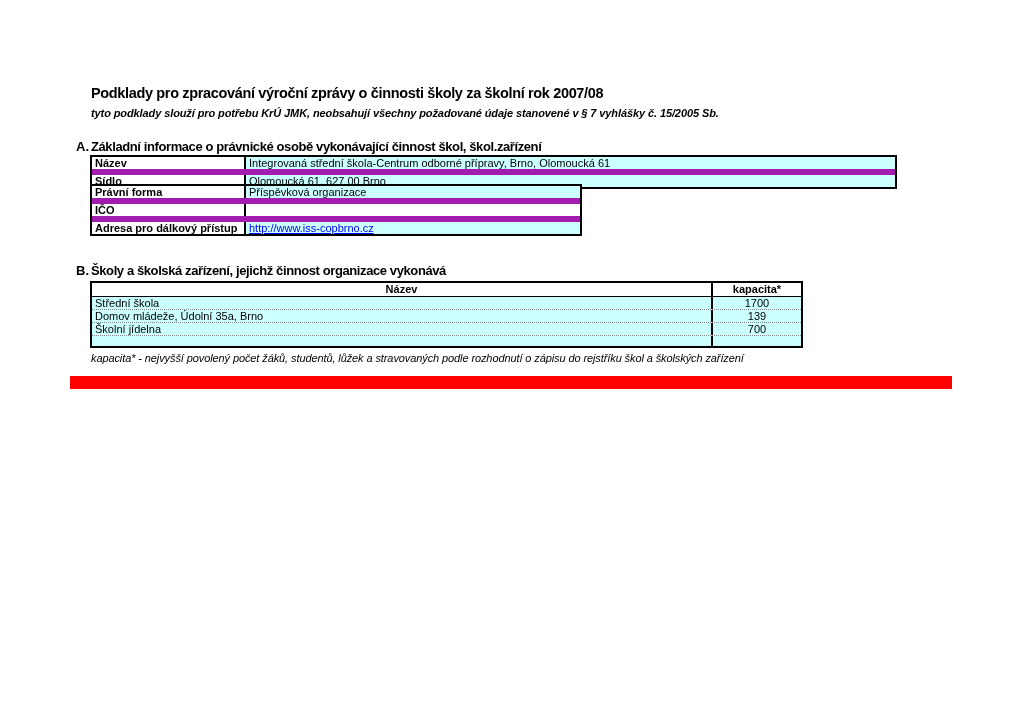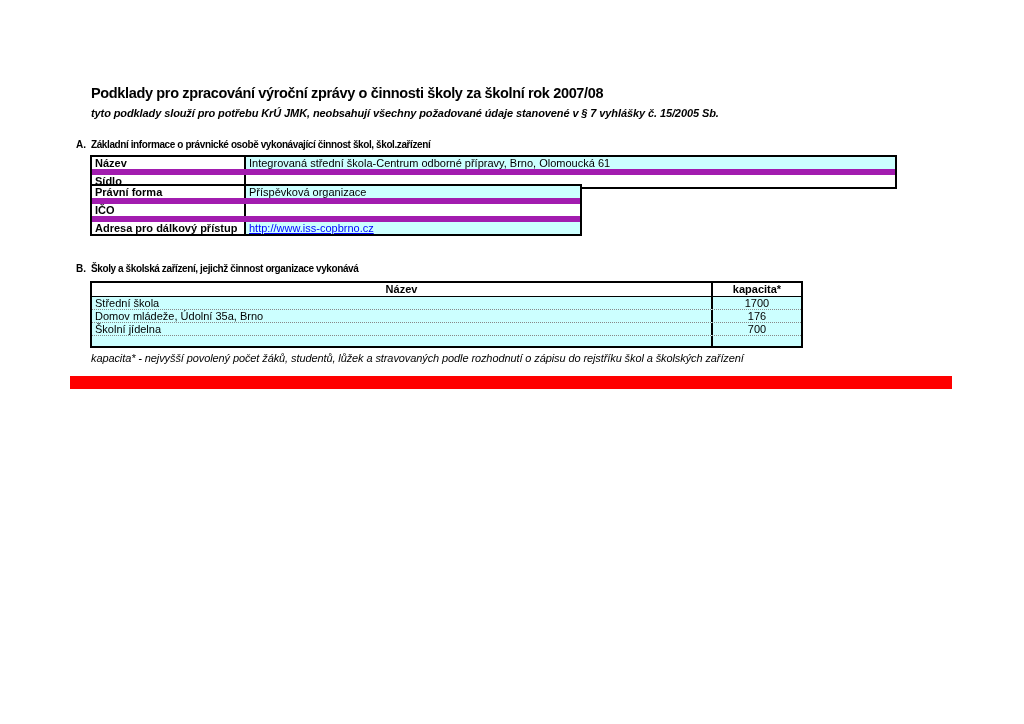--- a/index.html
+++ b/index.html
@@ -14,21 +14,21 @@
     font-size:14.5px;font-weight:bold;letter-spacing:-0.35px;white-space:nowrap;
   }
   .doc-subtitle{
     position:absolute;left:91px;top:107px;
     font-size:11px;font-weight:bold;font-style:italic;letter-spacing:-0.1px;white-space:nowrap;
   }
 
   
   .sec-heading{
     position:absolute;left:76px;
-    font-size:10px;font-weight:bold;letter-spacing:-0.4px;white-space:nowrap;
+    font-size:13px;font-weight:bold;letter-spacing:-0.4px;white-space:nowrap;
   }
   #secA{top:139px;}
   #secB{top:263px;}
   .sec-letter{display:inline-block;width:15px;letter-spacing:0;}
 
   
   .tableA-block{
     position:absolute;left:90px;border:2px solid #000;box-sizing:border-box;background:#fff;
   }
   #blockA1{top:155px;width:807px;}
@@ -84,20 +84,21 @@
   <span class="sec-letter">A.</span><span>Základní informace o právnické osobě vykonávající činnost škol, škol.zařízení</span>
 </div>
 
 <div id="blockA1" class="tableA-block">
   <div class="a-row">
     <div class="a-label">Název</div>
     <div class="a-value" style="background-color: rgb(204, 255, 255);">Integrovaná střední škola-Centrum odborné přípravy, Brno, Olomoucká 61</div>
   </div>
   <div class="a-row">
     <div class="a-label">Sídlo</div>
+    <div class="a-value" style="background-color: rgb(204, 255, 255);">Olomoucká 61, 627 00  Brno</div>
   </div>
 </div>
 
 <div id="blockA2" class="tableA-block">
   <div class="a-row">
     <div class="a-label">Právní forma</div>
     <div class="a-value" style="background-color: rgb(204, 255, 255);">Příspěvková organizace</div>
   </div>
   <div class="a-row">
     <div class="a-label">IČO</div>
@@ -116,21 +117,21 @@
   <div class="b-header" style="background-color: rgb(255, 255, 255);">
     <div class="b-h-name">Název</div>
     <div class="b-h-cap">kapacita*</div>
   </div>
   <div class="b-row">
     <div class="b-name">Střední škola</div>
     <div class="b-cap">1700</div>
   </div>
   <div class="b-row dotted">
     <div class="b-name">Domov mládeže, Údolní 35a, Brno</div>
-    <div class="b-cap">176</div>
+    <div class="b-cap">139</div>
   </div>
   <div class="b-row dotted">
     <div class="b-name">Školní jídelna</div>
     <div class="b-cap">700</div>
   </div>
   <div class="b-row dotted empty">
     <div class="b-name"></div>
     <div class="b-cap"></div>
   </div>
 </div>

